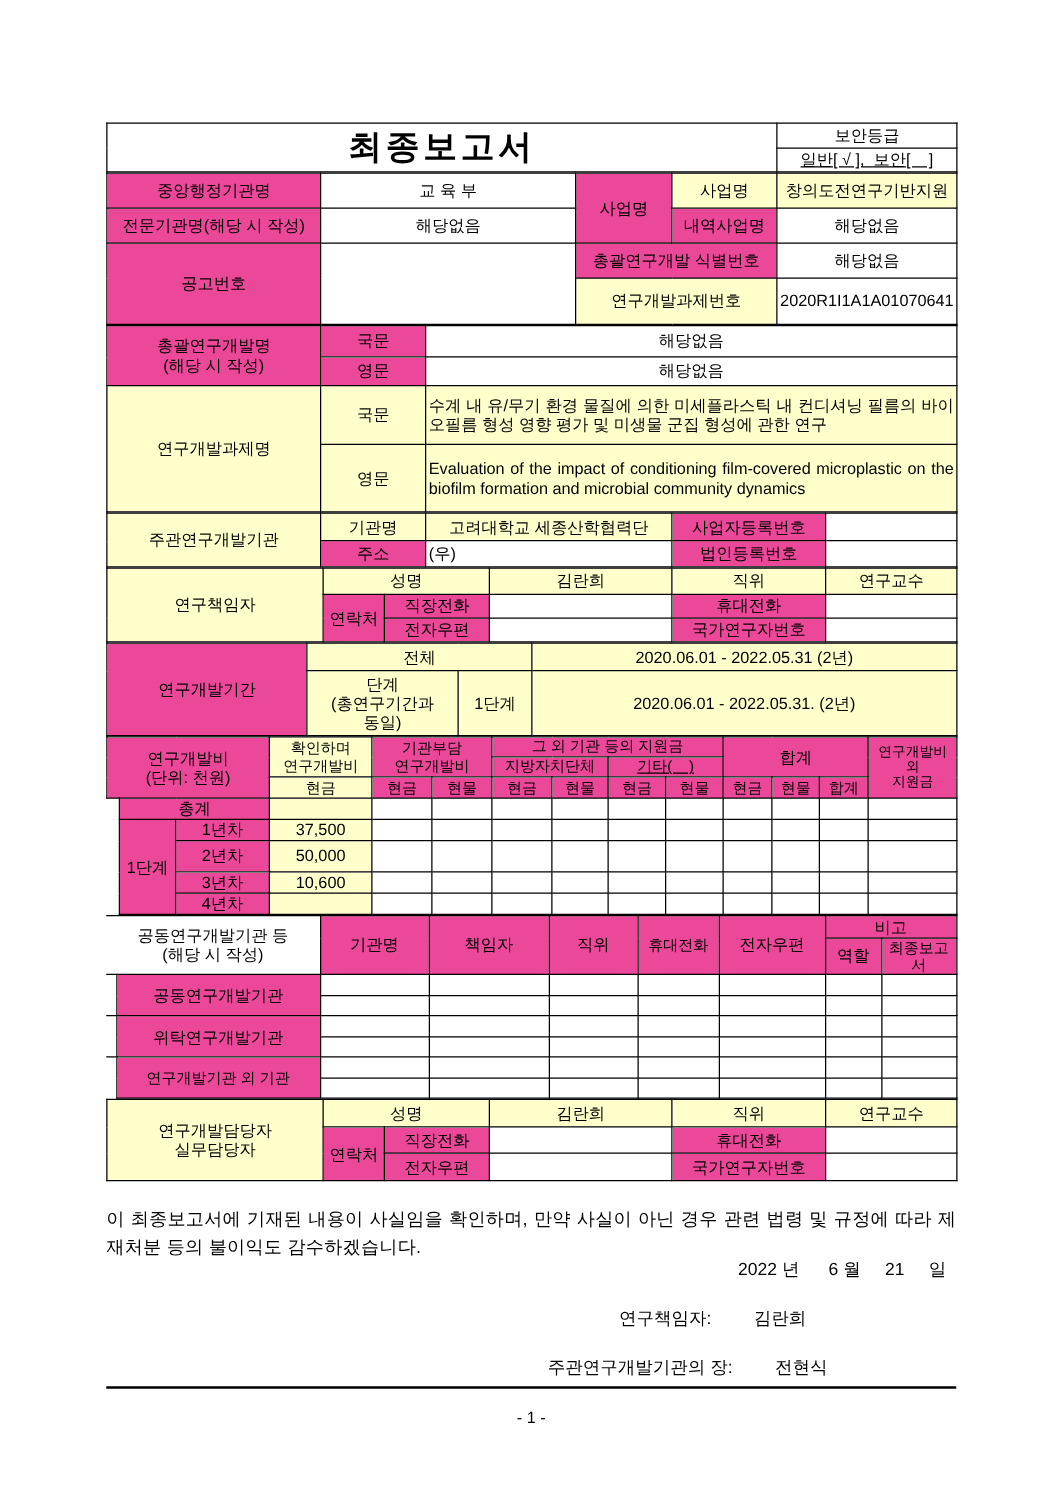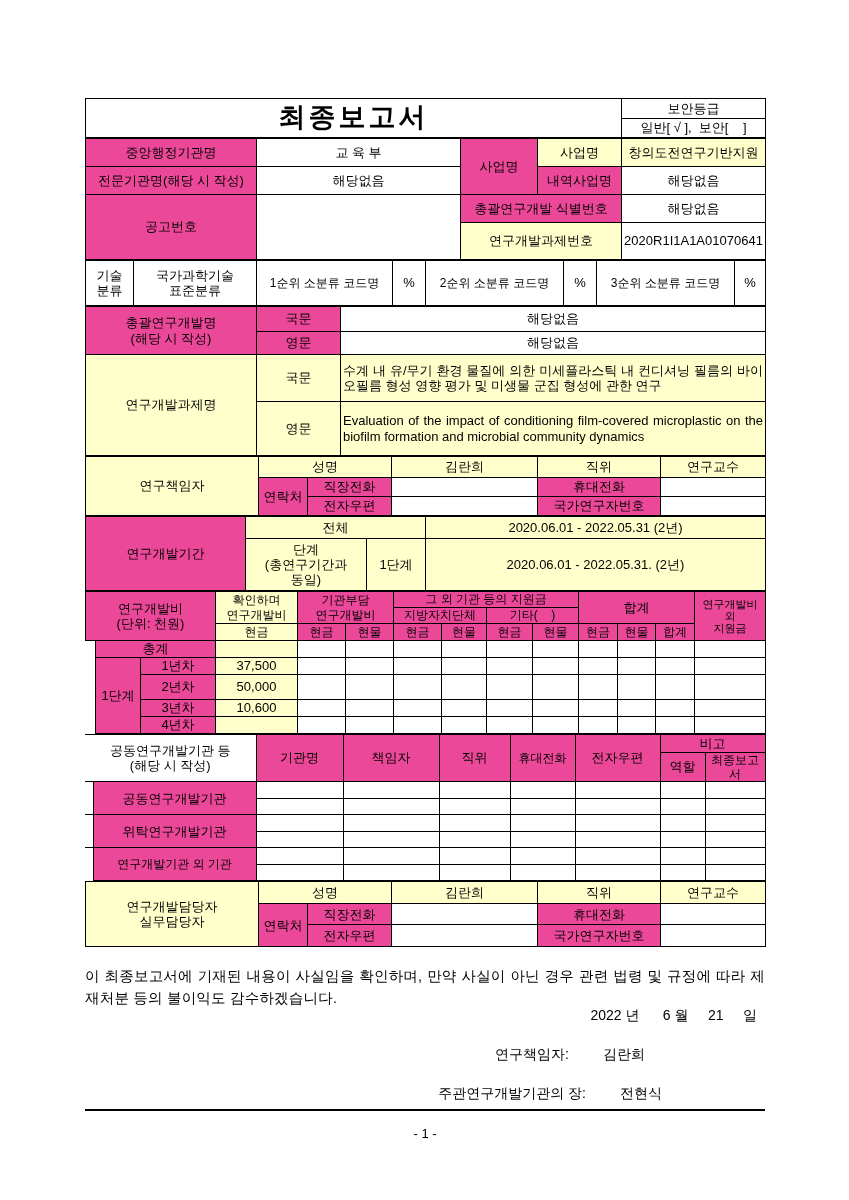--- a/index.html
+++ b/index.html
@@ -9,21 +9,21 @@
   }
   .sheet{position:absolute;left:85px;top:98px;width:680px;}
   table{border-collapse:collapse;table-layout:fixed;width:680px;}
   td{
     border:1px solid #000;padding:0 2px;text-align:center;vertical-align:middle;
     font-size:13px;line-height:1.18;overflow:hidden;word-break:break-all;
   }
   .g{background:#ec4899;}
   .y{background:#ffffcc;}
   .pre{white-space:pre-line;}
-  .prew{white-space:pre-wrap;}
+  .prew{white-space:pre-wrap;text-decoration:underline;}
   .sp{border:none;}
   .spt{border:none;border-top:1px solid #000;}
   .nol{border-left:none;}
   .left{text-align:left;}
   .just{text-align:justify;}
   .f12{font-size:12px;}
   .f11{font-size:11px;line-height:1.1;}
   .title-cell{font-size:27px;font-weight:bold;letter-spacing:3px;}
   .footer-block{position:absolute;left:85px;width:680px;font-size:14px;}
   .decl{font-size:14.5px;line-height:1.5;text-align:justify;letter-spacing:0.2px;}
@@ -82,46 +82,20 @@
       <td colspan="2" class="g">총괄연구개발 식별번호</td>
       <td>해당없음</td>
     </tr>
     <tr style="height:37px">
       <td colspan="2" class="y">연구개발과제번호</td>
       <td>2020R1I1A1A01070641</td>
     </tr>
   </tbody>
     </table>
 
-  <table>
-    <colgroup>
-        <col style="width:48px">
-        <col style="width:123px">
-        <col style="width:136px">
-        <col style="width:33px">
-        <col style="width:138px">
-        <col style="width:33px">
-        <col style="width:138px">
-        <col style="width:31px">
-      </colgroup>
-    <tbody>
-        <tr style="height:45px">
-      <td class="pre">기술
-분류</td>
-      <td class="pre">국가과학기술
-표준분류</td>
-      <td class="f12">1순위 소분류 코드명</td>
-      <td>%</td>
-      <td class="f12">2순위 소분류 코드명</td>
-      <td>%</td>
-      <td class="f12">3순위 소분류 코드명</td>
-      <td>%</td>
-    </tr>
-  </tbody>
-    </table>
 
   <table>
     <colgroup>
         <col style="width:171px">
         <col style="width:84px">
         <col style="width:425px">
       </colgroup>
     <tbody>
         <tr style="height:25px">
       <td rowspan="2" class="g pre">총괄연구개발명
@@ -138,20 +112,44 @@
       <td class="y">국문</td>
       <td class="y just left">수계 내 유/무기 환경 물질에 의한 미세플라스틱 내 컨디셔닝 필름의 바이오필름 형성 영향 평가 및 미생물 군집 형성에 관한 연구</td>
     </tr>
     <tr style="height:54px">
       <td class="y">영문</td>
       <td class="y just left" style="word-break:normal">Evaluation of the impact of conditioning film-covered microplastic on the biofilm formation and microbial community dynamics</td>
     </tr>
   </tbody>
     </table>
 
+  <table>
+    <colgroup>
+        <col style="width:171px">
+        <col style="width:84px">
+        <col style="width:197px">
+        <col style="width:123px">
+        <col style="width:105px">
+      </colgroup>
+    <tbody>
+        <tr style="height:22px">
+      <td rowspan="2" class="y">주관연구개발기관</td>
+      <td class="y">기관명</td>
+      <td class="y">고려대학교 세종산학협력단</td>
+      <td class="g">사업자등록번호</td>
+      <td></td>
+    </tr>
+    <tr style="height:21px">
+      <td class="g">주소</td>
+      <td class="left">(우)</td>
+      <td class="g">법인등록번호</td>
+      <td></td>
+    </tr>
+  </tbody>
+    </table>
 
   <table>
     <colgroup>
         <col style="width:173px">
         <col style="width:49px">
         <col style="width:84px">
         <col style="width:146px">
         <col style="width:123px">
         <col style="width:105px">
       </colgroup>

